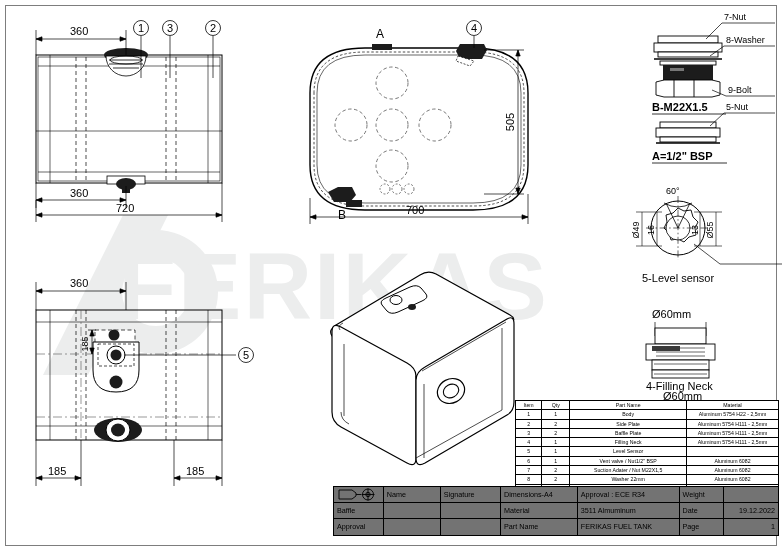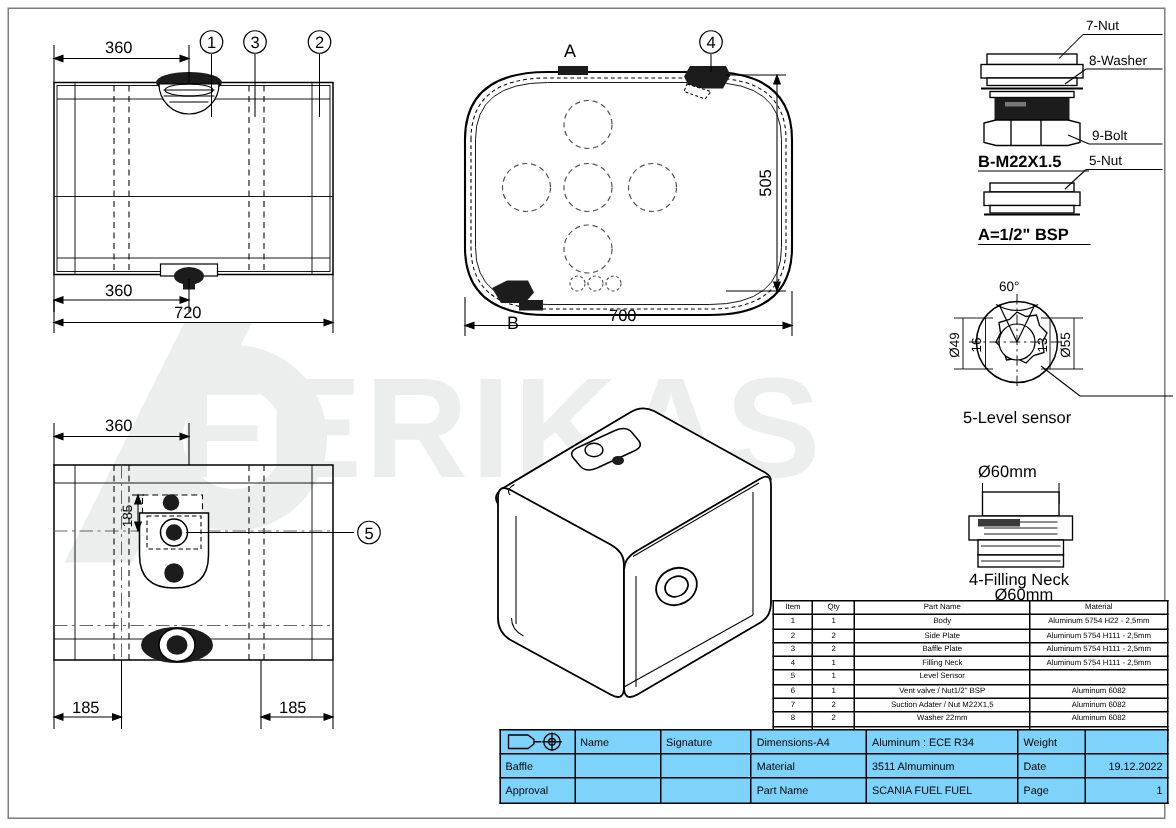--- a/index.html
+++ b/index.html
@@ -32,21 +32,21 @@
   table{border-collapse:collapse;font-family:"Liberation Sans",sans-serif;}
   #parts-table{position:absolute;left:515px;top:400px;width:264px;z-index:3;
                background:#fff;font-size:5.2px;}
   #parts-table td,#parts-table th{border:0.6px solid #000;text-align:center;
                padding:0;height:8.3px;line-height:8.3px;font-weight:normal;
                white-space:nowrap;overflow:hidden;}
   #parts-table th{font-weight:normal;background:#fff;}
   .c-item{width:26px;} .c-qty{width:28px;} .c-part{width:118px;} .c-mat{width:92px;}
 
   #title-block{position:absolute;left:333px;top:486px;width:446px;z-index:3;
-               background:#7dd3fc;font-size:7.2px;}
+               background:#737373;font-size:7.2px;}
   #title-block td{border:0.7px solid #000;padding:0 3px;height:15.2px;
                line-height:15.2px;white-space:nowrap;overflow:hidden;}
   .tb-lab{width:44px;} .tb-name{width:62px;} .tb-sig{width:62px;}
   .tb-dim{width:78px;} .tb-val{width:104px;} .tb-rt{width:44px;} .tb-rv{width:52px;}
   .tb-c{text-align:right;}
 </style>
 </head>
 <body>
 
 <div id="sheet">
@@ -520,38 +520,38 @@
             <circle cx="31" cy="6.5" r="5.5"></circle>
             <circle cx="31" cy="6.5" r="2.2"></circle>
             <line x1="24.5" y1="6.5" x2="37.5" y2="6.5"></line>
             <line x1="31" y1="0.4" x2="31" y2="12.6"></line>
           </g>
         </svg>
       </td>
       <td class="tb-name">Name</td>
       <td class="tb-sig">Signature</td>
       <td class="tb-dim">Dimensions-A4</td>
-      <td class="tb-val">Aluminum : ECE R34</td>
+      <td class="tb-val">Approval : ECE R34</td>
       <td class="tb-rt">Weight</td>
       <td class="tb-rv tb-c"></td>
     </tr>
     <tr>
       <td class="tb-lab">Baffle</td>
       <td class="tb-name"></td>
       <td class="tb-sig"></td>
       <td class="tb-dim">Material</td>
       <td class="tb-val">3511 Almuminum</td>
       <td class="tb-rt">Date</td>
       <td class="tb-rv tb-c">19.12.2022</td>
     </tr>
     <tr>
       <td class="tb-lab">Approval</td>
       <td class="tb-name"></td>
       <td class="tb-sig"></td>
       <td class="tb-dim">Part Name</td>
-      <td class="tb-val">SCANIA FUEL FUEL</td>
+      <td class="tb-val">FERIKAS FUEL TANK</td>
       <td class="tb-rt">Page</td>
       <td class="tb-rv tb-c">1</td>
     </tr>
   </tbody>
     </table>
 
 </div>
 
 </body></html>

